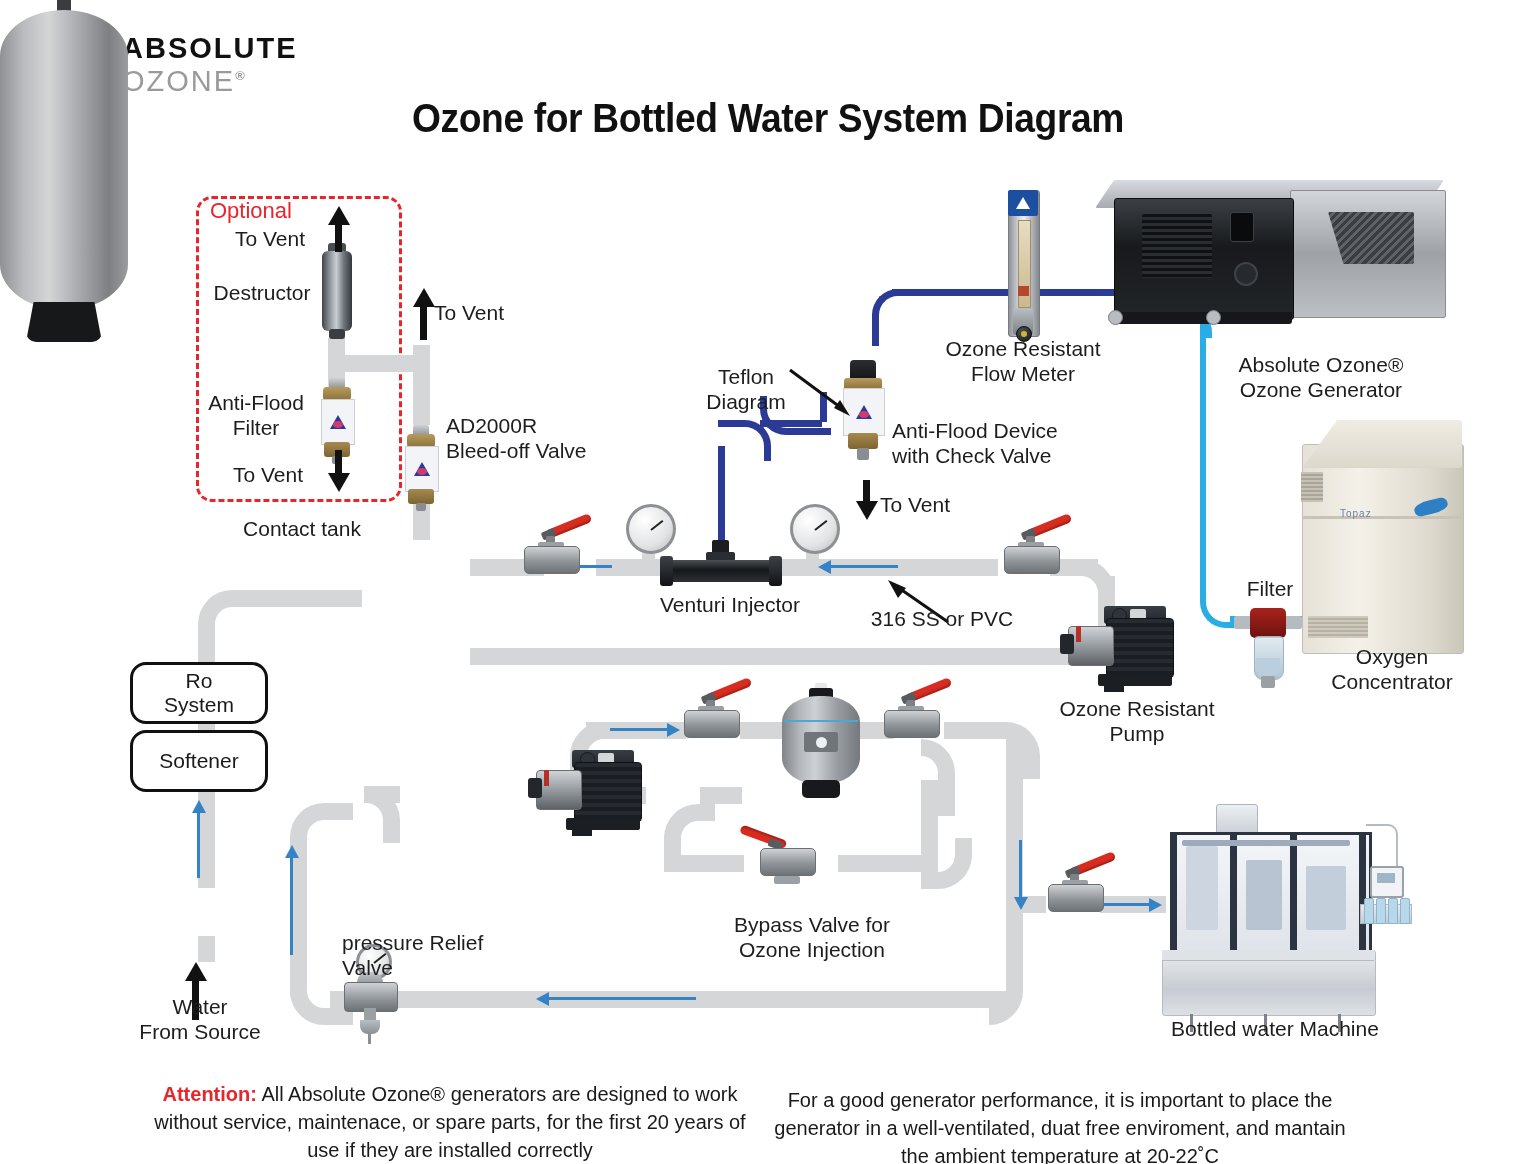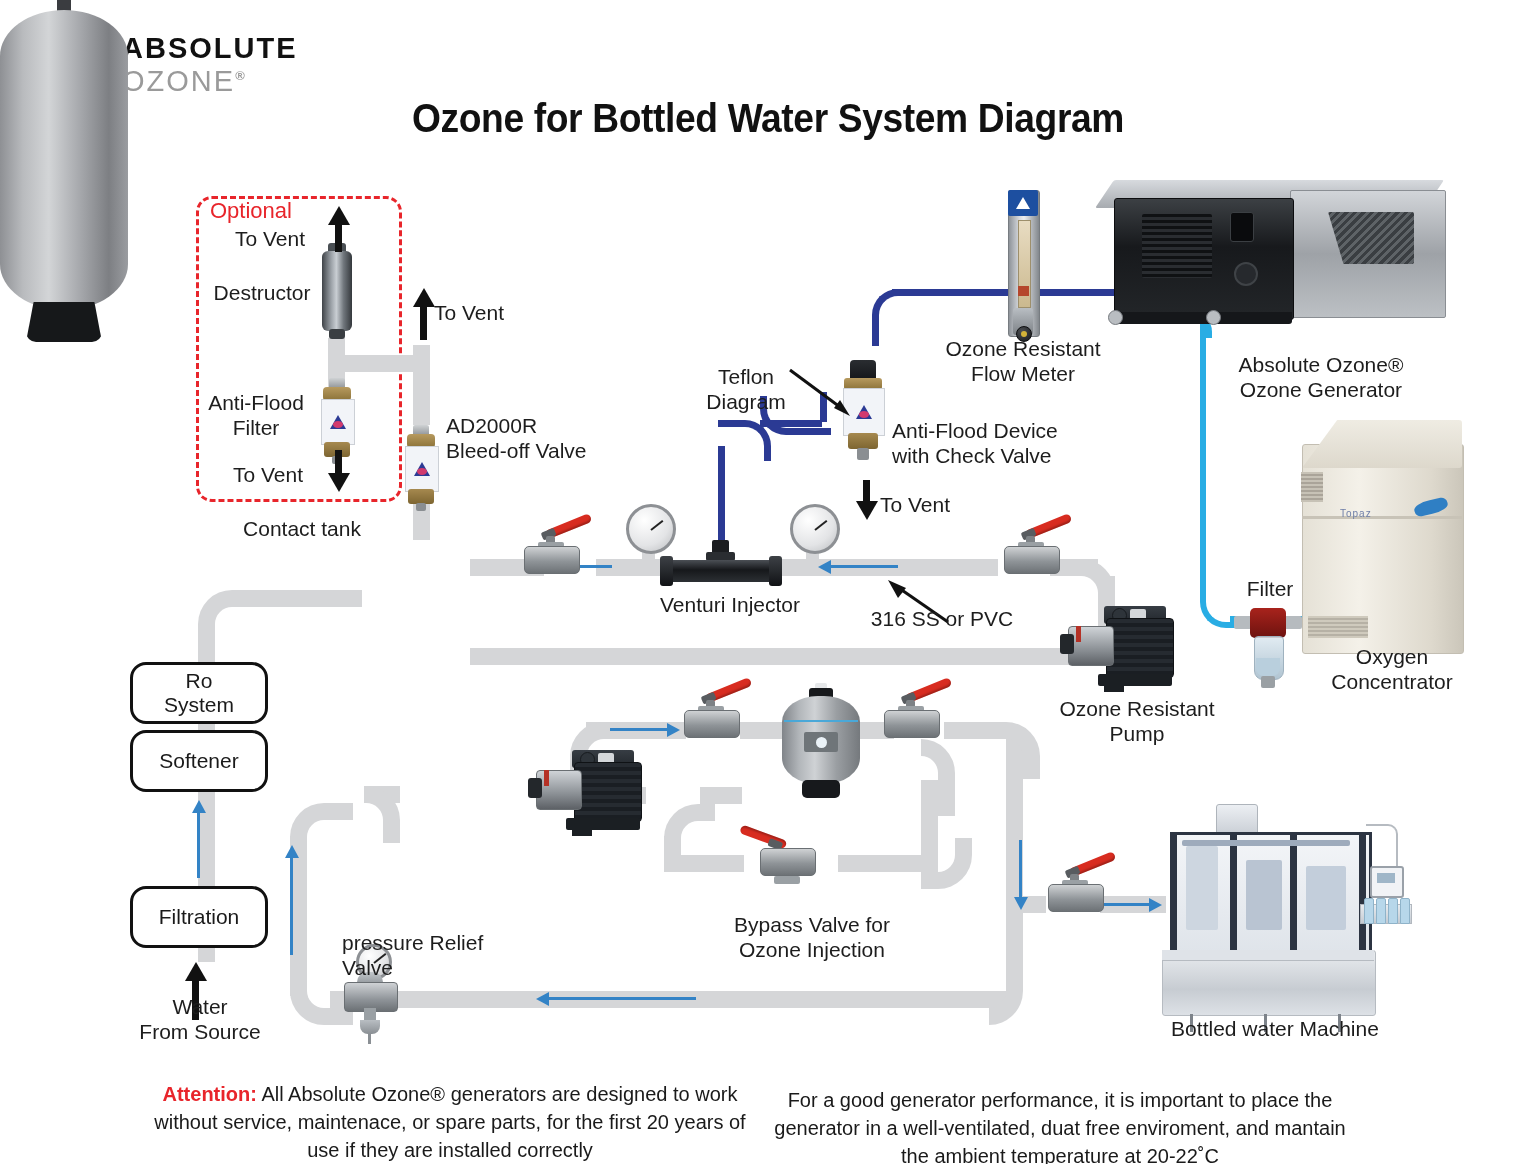--- a/index.html
+++ b/index.html
@@ -642,23 +642,20 @@
     <div class="bwm-leg" style="left:178px;"></div>
   </div>
 
   <div class="rbox" style="left:130px;top:662px;width:132px;height:56px;">
     <span>Ro
 System</span>
   </div>
   <div class="rbox" style="left:130px;top:730px;width:132px;height:56px;align-items:center;">
     <span>Softener</span>
   </div>
-  <div class="rbox" style="left:130px;top:886px;width:132px;height:56px;">
-    <span>Filtration</span>
-  </div>
 
   <div class="ptr" style="left:788px;top:368px;">
     <svg width="70" height="52" viewBox="0 0 70 52">
       <line x1="2" y1="2" x2="56" y2="42" stroke="#111" stroke-width="3"></line>
       <polygon points="62,48 46,40 52,32" fill="#111"></polygon>
     </svg>
   </div>
   <div class="ptr" style="left:884px;top:578px;">
     <svg width="70" height="48" viewBox="0 0 70 48">
       <line x1="64" y1="44" x2="12" y2="8" stroke="#111" stroke-width="3"></line>

